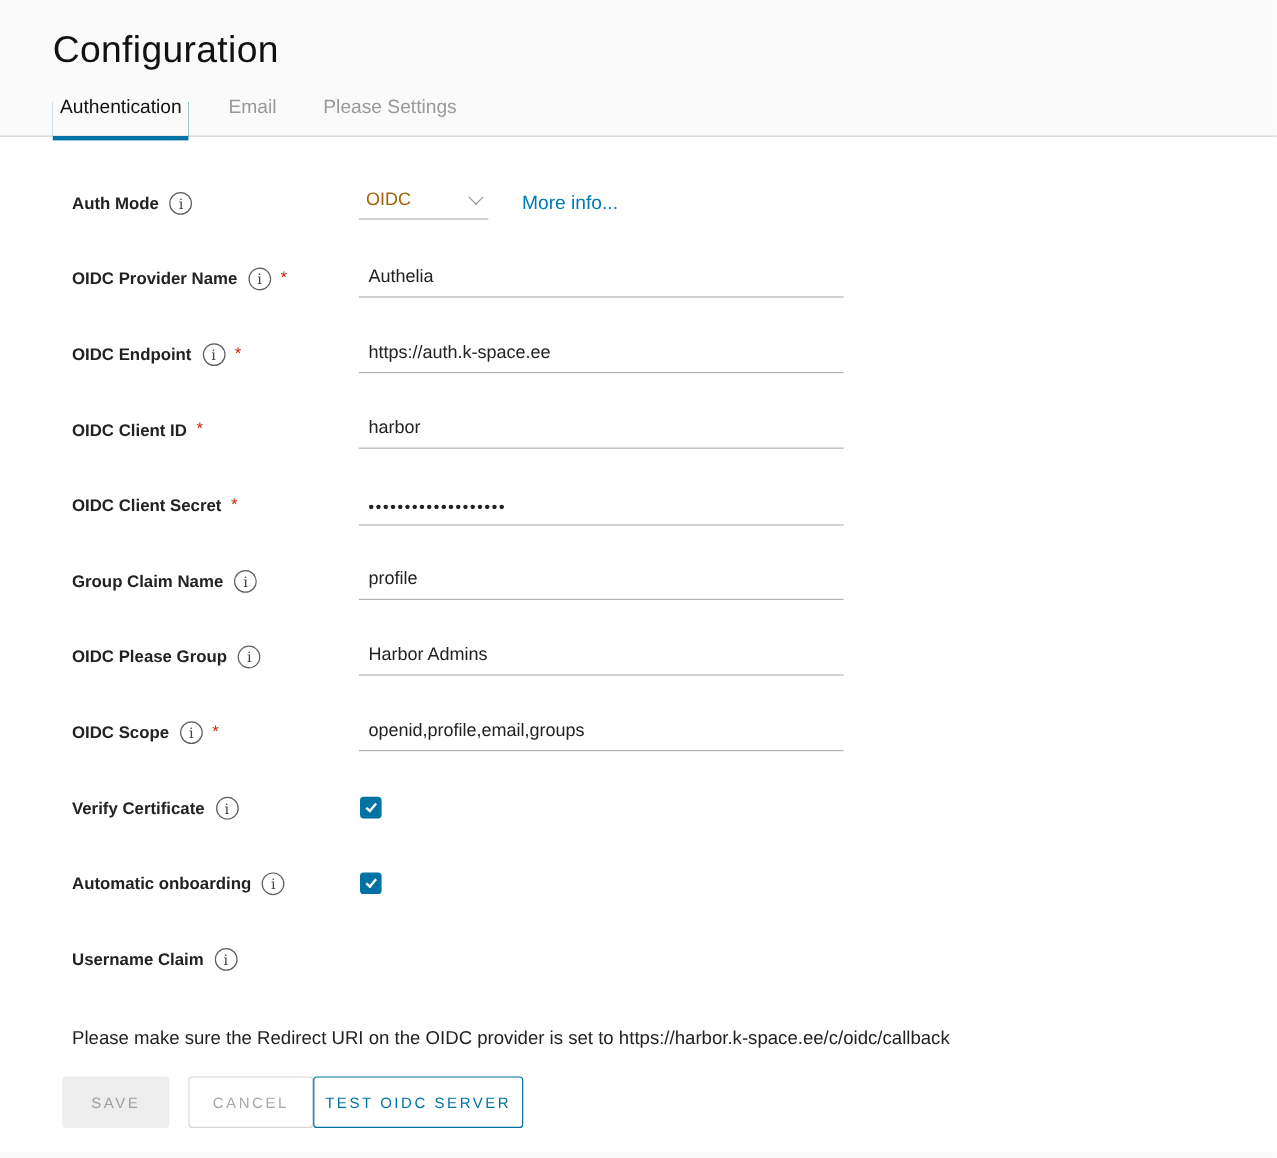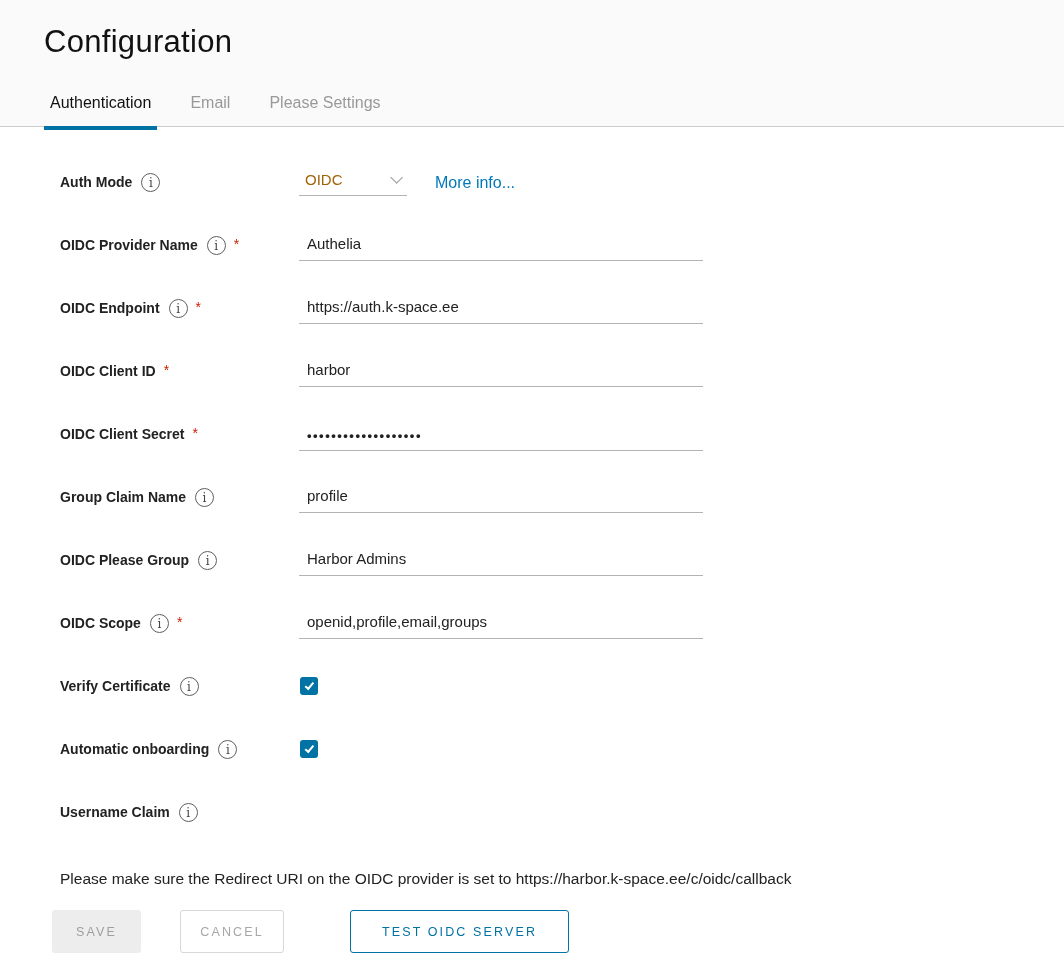--- a/index.html
+++ b/index.html
@@ -28,21 +28,21 @@
     border-bottom:1px solid var(--divider);
   }
   .page-title{
     font-size:31px;
     font-weight:300;
     color:#111;
     letter-spacing:.3px;
   }
   .tabs{
     display:flex;
-    margin-top:34px;
+    margin-top:21px;
   }
   .tab{
     font-size:16px;
     color:var(--muted);
     padding:0 6px 14px 6px;
     margin-right:27px;
     cursor:pointer;
     white-space:nowrap;
   }
   .tab.active{
@@ -165,21 +165,20 @@
   .note{
     font-size:15.5px;
     color:#222;
     margin-top:3px;
     line-height:20px;
   }
   .actions{
     display:flex;
     margin-top:21px;
     margin-left:-8px;
-    gap:23px;
   }
   .btn{
     height:43px;
     border-radius:3px;
     font-family:"Liberation Sans", sans-serif;
     font-size:12.5px;
     font-weight:500;
     letter-spacing:.17em;
     text-transform:uppercase;
     display:inline-flex;
@@ -194,24 +193,23 @@
     background:var(--disabled-bg);
     color:var(--disabled-text);
     margin-right:16px;
   }
   .btn-cancel{
     width:104px;
     border:1px solid #d7d7d7;
     color:#a7a7a7;
   }
   .btn-test{
-    width:219px;
+    width:175px;
     border:1px solid var(--accent);
     color:var(--accent);
-    margin-left:43px;
   }
   .page-bottom{
     height:24px;
     background:var(--page-bg);
   }
 </style>
 </head>
 <body>
 
 <div class="header">

